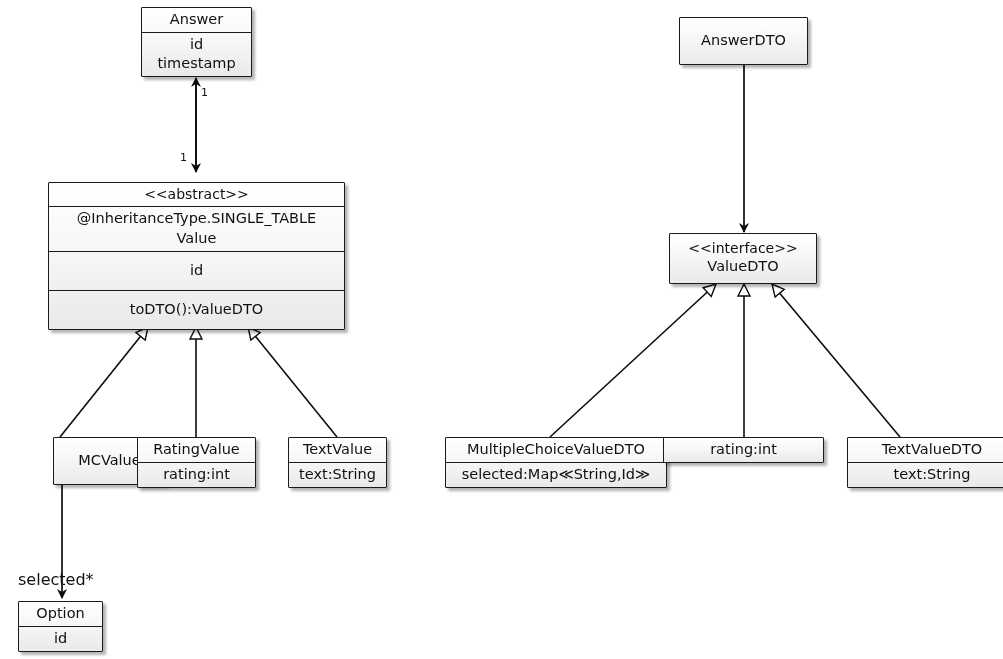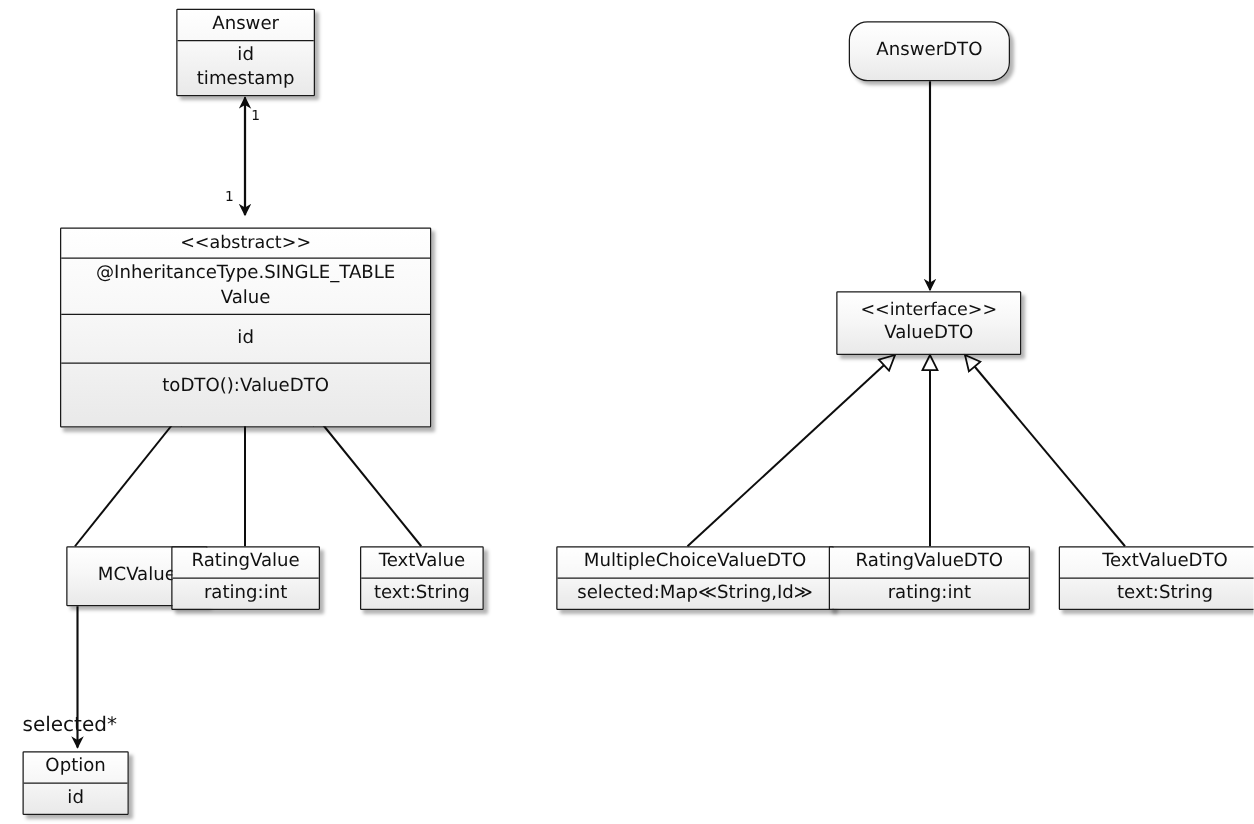--- a/index.html
+++ b/index.html
@@ -134,21 +134,21 @@
 
   <div class="uml-box" style="left:48px; top:182px; width:297px;">
     <div class="compartment stereotype">&lt;&lt;abstract&gt;&gt;</div>
     <div class="compartment">
       <span class="line">@InheritanceType.SINGLE_TABLE</span>
       <span class="line">Value</span>
     </div>
     <div class="compartment" style="padding-top:9px; padding-bottom:10px;">
       <span class="line">id</span>
     </div>
-    <div class="compartment" style="padding-top:9px; padding-bottom:22px;">
+    <div class="compartment" style="padding-top:9px; padding-bottom:10px;">
       <span class="line">toDTO():ValueDTO</span>
     </div>
   </div>
 
   <div class="uml-box" style="left:5px; top:437px; width:113px; height:48px; display:flex; align-items:center; justify-content:center;margin-left:48px;">
     <div class="compartment" style="border-top:none; width:100%;">MCValue</div>
   </div>
 
   <div class="uml-box" style="left:137px; top:437px; width:119px;">
     <div class="compartment">RatingValue</div>
@@ -164,40 +164,39 @@
     </div>
   </div>
 
   <div class="uml-box" style="left:18px; top:601px; width:85px;">
     <div class="compartment">Option</div>
     <div class="compartment">
       <span class="line">id</span>
     </div>
   </div>
 
-  <div class="uml-box" style="left:679px; top:17px; width:129px; height:48px; display:flex; align-items:center; justify-content:center;border-radius:15px;">
+  <div class="uml-box" style="left:679px; top:17px; width:129px; height:48px; display:flex; align-items:center; justify-content:center;">
     <div class="compartment" style="border-top:none; width:100%;">AnswerDTO</div>
   </div>
 
   <div class="uml-box" style="left:669px; top:233px; width:148px;">
     <div class="compartment" style="padding-top:5px; padding-bottom:6px;">
       <span class="line stereotype">&lt;&lt;interface&gt;&gt;</span>
       <span class="line">ValueDTO</span>
     </div>
   </div>
 
   <div class="uml-box" style="left:416px; top:437px; width:222px;margin-left:29px;">
     <div class="compartment">MultipleChoiceValueDTO</div>
     <div class="compartment">
       <span class="line">selected:Map≪String,Id≫</span>
     </div>
   </div>
 
   <div class="uml-box" style="left:663px; top:437px; width:161px;">
-    <div class="compartment">RatingValueDTO</div>
     <div class="compartment">
       <span class="line">rating:int</span>
     </div>
   </div>
 
   <div class="uml-box" style="left:847px; top:437px; width:170px;">
     <div class="compartment">TextValueDTO</div>
     <div class="compartment">
       <span class="line">text:String</span>
     </div>

